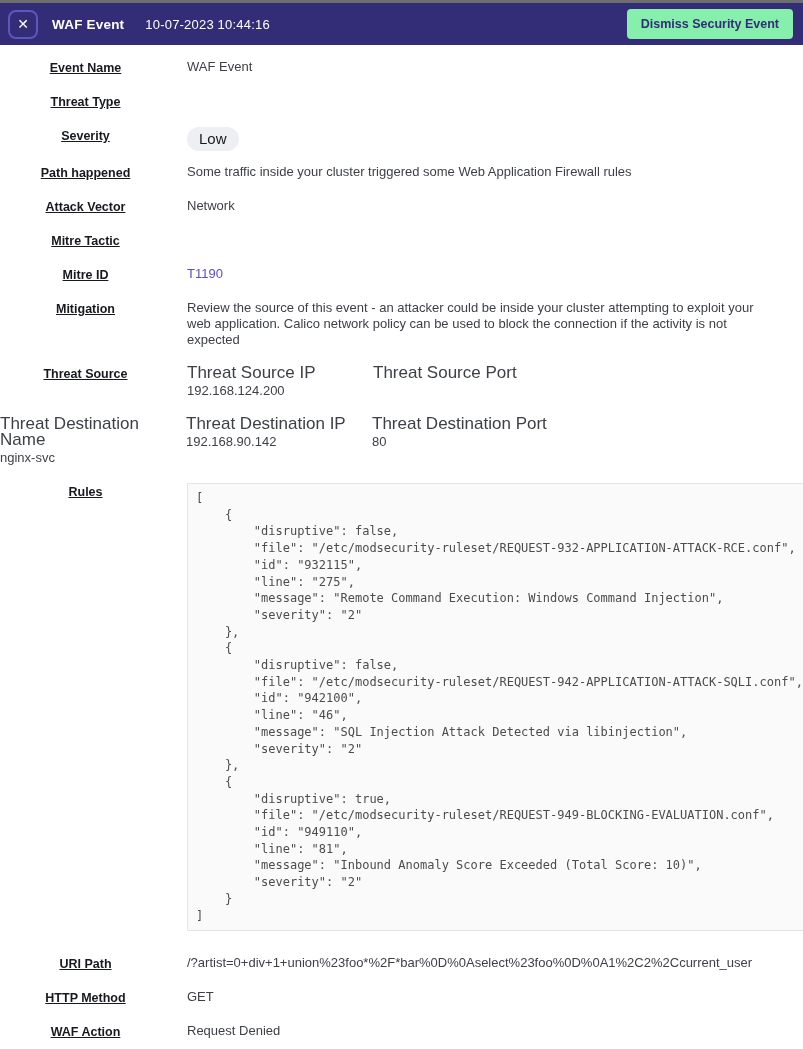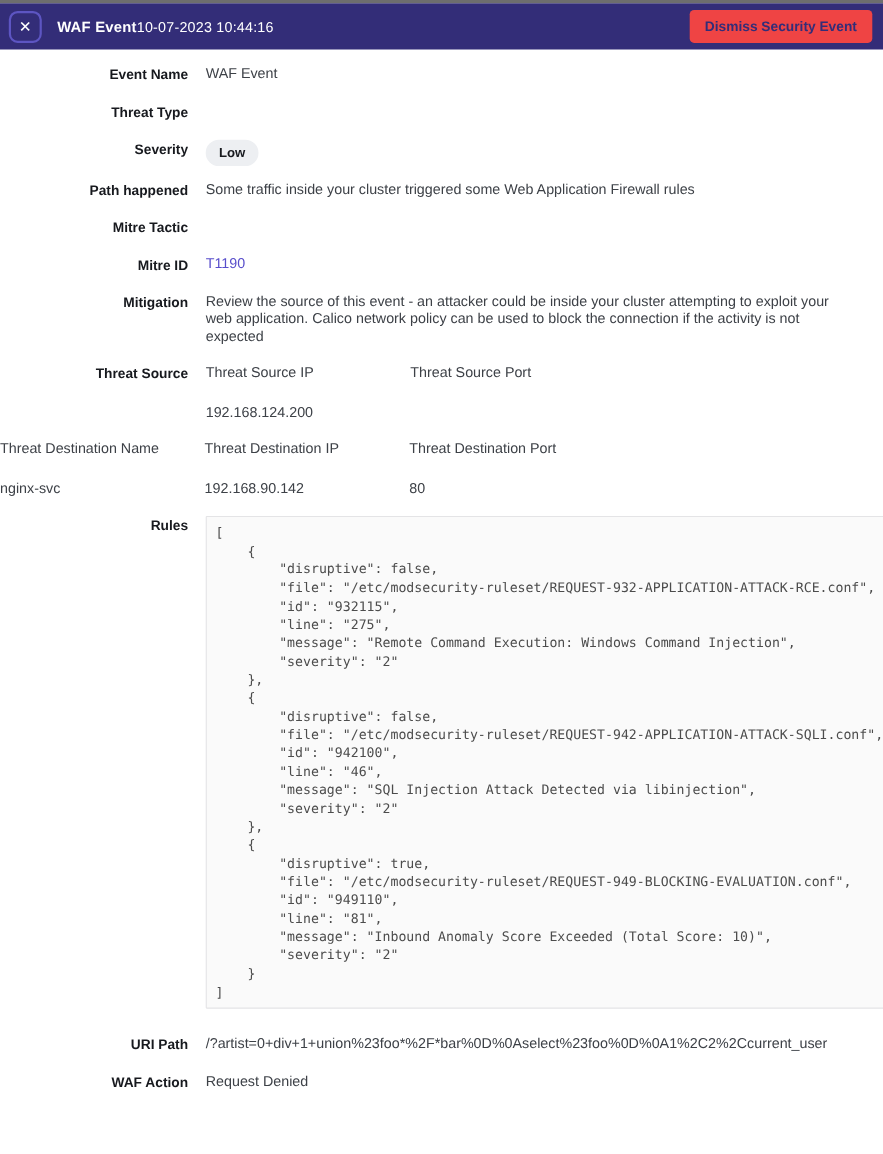--- a/index.html
+++ b/index.html
@@ -12,50 +12,51 @@
     height: 42px; background: #332d78; display: flex; align-items: center;
     padding: 0 10px 0 8px; color: #ffffff;
   }
   .close-btn {
     width: 30px; height: 29px; border: 2px solid #5d55c2; border-radius: 8px;
     background: transparent; color: #ffffff; font-size: 14px; line-height: 1;
     display: flex; align-items: center; justify-content: center; cursor: pointer;
     flex-shrink: 0;
   }
   .hdr-title { font-weight: 700; font-size: 13.5px; margin-left: 14px; letter-spacing: 0.2px; }
-  .hdr-time { font-size: 13px; margin-left: 0; letter-spacing: 0.2px; }
+  .hdr-time { font-size: 13px; margin-left: 21px; letter-spacing: 0.2px; }
   .hdr-spacer { flex: 1; }
   .dismiss-btn {
-    background: #ef4444; color: #332d78; font-family: "Liberation Sans", sans-serif;
+    background: #86efac; color: #332d78; font-family: "Liberation Sans", sans-serif;
     font-weight: 700; font-size: 12.5px; border: none; border-radius: 4px;
     padding: 8px 14px; cursor: pointer;
   }
 
   .content { padding: 14px 0 20px 0; }
 
   .row { display: flex; margin-bottom: 17px; }
   .row-label {
-    width: 187px; flex-shrink: 0; text-align: right; padding-right: 16px;
+    width: 187px; flex-shrink: 0; text-align: center; padding-right: 16px;
     font-weight: 700; font-size: 12.5px; color: #17191e; line-height: 16px;
     padding-top: 1px;
+    text-decoration: underline;
   }
   .row-value { font-size: 13px; color: #3d4147; line-height: 16px; flex: 1; padding-right: 30px; }
 
   .row-severity { margin-top: 9px; margin-bottom: 13px; }
   .badge {
     display: inline-block; background: #edeff2; color: #17191e;
-    font-size: 12px; line-height: 14px; padding: 5px 12px; border-radius: 12px; font-weight: bold;
+    font-size: 15px; line-height: 14px; padding: 5px 12px; border-radius: 12px;
   }
 
   .link { color: #584ecb; text-decoration: none; cursor: pointer; }
 
   .cols { display: flex; }
   .col { width: 186px; flex-shrink: 0; }
-  .col-heading { font-size: 13px; color: #3d4147; line-height: 16px; }
-  .col-value { font-size: 13px; color: #3d4147; line-height: 16px; margin-top: 20px; min-height: 16px; }
+  .col-heading { font-size: 17px; color: #3d4147; line-height: 16px; }
+  .col-value { font-size: 13px; color: #3d4147; line-height: 16px; margin-top: 2px; min-height: 16px; }
 
   .row-rules { margin-bottom: 24px; }
   .rules-wrap { flex: 1; padding-right: 2px; }
   .code-block {
     border: 1px solid #e4e4e6; background: #fafafa; border-radius: 1px;
     padding: 6px 8px; font-family: "DejaVu Sans Mono", monospace;
     font-size: 12px; line-height: 16.7px; color: #4c4c4c;
     white-space: pre; overflow: hidden;
   }
   .uri-value { word-break: break-all; }
@@ -91,20 +92,24 @@
     <div class="row-value">
       <span class="badge">Low</span>
     </div>
   </div>
 
   <div class="row">
     <div class="row-label">Path happened</div>
     <div class="row-value">Some traffic inside your cluster triggered some Web Application Firewall rules</div>
   </div>
 
+  <div class="row">
+    <div class="row-label">Attack Vector</div>
+    <div class="row-value">Network</div>
+  </div>
 
   <div class="row">
     <div class="row-label">Mitre Tactic</div>
   </div>
 
   <div class="row">
     <div class="row-label">Mitre ID</div>
     <div class="row-value">
       <a class="link">T1190</a>
     </div>
@@ -176,19 +181,23 @@
     }
 ]</pre>
     </div>
   </div>
 
   <div class="row">
     <div class="row-label">URI Path</div>
     <div class="row-value uri-value">/?artist=0+div+1+union%23foo*%2F*bar%0D%0Aselect%23foo%0D%0A1%2C2%2Ccurrent_user</div>
   </div>
 
+  <div class="row">
+    <div class="row-label">HTTP Method</div>
+    <div class="row-value">GET</div>
+  </div>
 
   <div class="row">
     <div class="row-label">WAF Action</div>
     <div class="row-value">Request Denied</div>
   </div>
 
 </div>
 
 </body></html>

